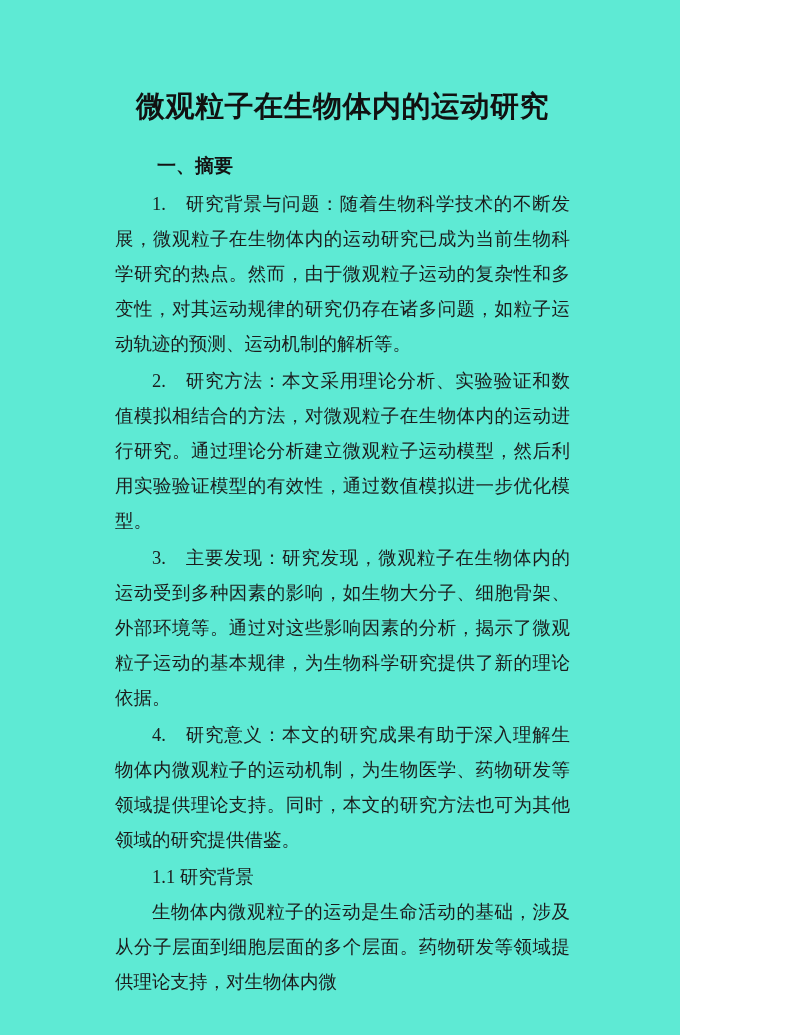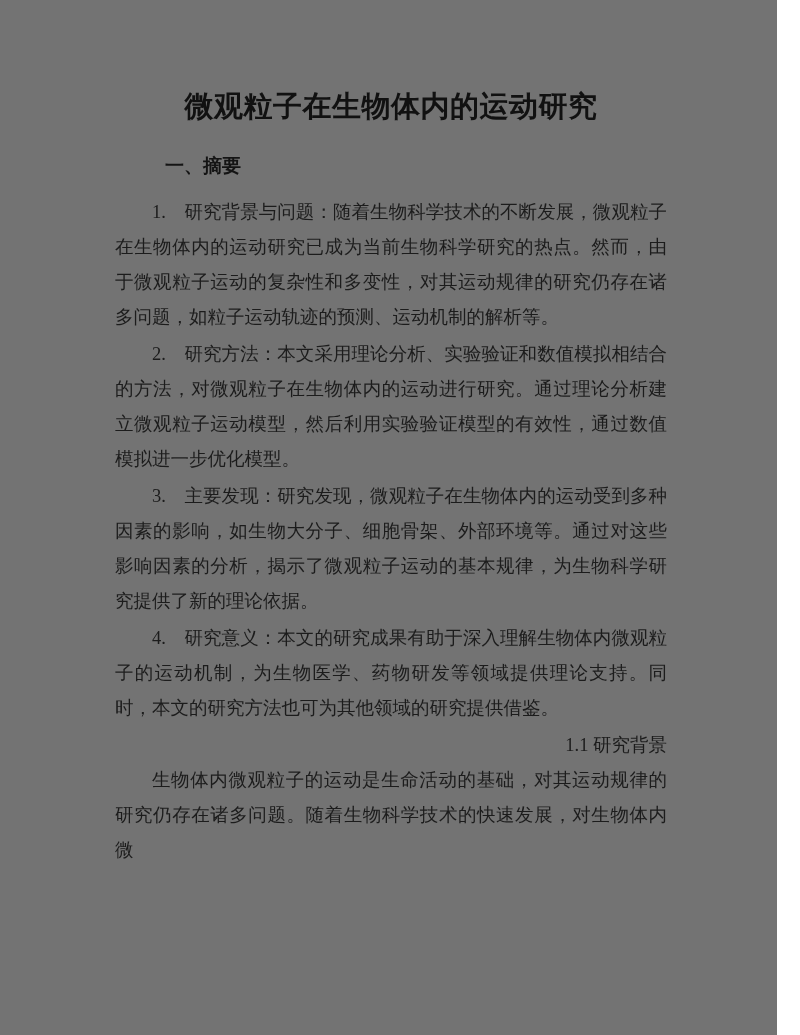--- a/index.html
+++ b/index.html
@@ -2,23 +2,23 @@
 <html><head>
 <meta charset="utf-8">
 <style>
   html, body {
     margin: 0;
     padding: 0;
     background: #ffffff;
   }
   .page {
     position: relative;
-    width: 777px;
+    width: 680px;
     height: 1035px;
-    background: #737373;
+    background: #5eead4;
     overflow: hidden;
     box-sizing: border-box;
     color: #1c1c1c;
   }
   .content {
     box-sizing: border-box;
     width: 100%;
     height: 100%;
     padding: 86px 110px 0 115px;
   }
@@ -26,21 +26,21 @@
     margin: 0 0 22px 0;
     font-family: "Liberation Serif", "DejaVu Serif", serif;
     font-size: 29px;
     line-height: 40px;
     font-weight: 700;
     text-align: center;
     letter-spacing: 0.5px;
     color: #111111;
   }
   .section-heading {
-    margin: 12px;
+    margin: 4px;
     font-family: "Liberation Sans", "DejaVu Sans", sans-serif;
     font-size: 19px;
     line-height: 35px;
     font-weight: 700;
     text-indent: 2em;
     color: #141414;
   }
   .body-para {
     margin: 0 0 2px 0;
     font-family: "Liberation Serif", "DejaVu Serif", serif;
@@ -52,21 +52,21 @@
     text-justify: inter-ideograph;
     color: #1c1c1c;
   }
   .sub-heading {
     margin: 0;
     font-family: "Liberation Serif", "DejaVu Serif", serif;
     font-size: 18.5px;
     line-height: 35px;
     font-weight: 400;
     text-indent: 2em;
-    text-align: right;
+    text-align: left;
     color: #1c1c1c;
   }
   .body-para:last-child {
     margin-bottom: 0;
   }
 </style>
 </head>
 <body>
 
 <div class="page">
@@ -81,16 +81,16 @@
     <p class="body-para">2.　研究方法：本文采用理论分析、实验验证和数值模拟相结合的方法，对微观粒子在生物体内的运动进行研究。通过理论分析建立微观粒子运动模型，然后利用实验验证模型的有效性，通过数值模拟进一步优化模型。</p>
 
     <p class="body-para">3.　主要发现：研究发现，微观粒子在生物体内的运动受到多种因素的影响，如生物大分子、细胞骨架、外部环境等。通过对这些影响因素的分析，揭示了微观粒子运动的基本规律，为生物科学研究提供了新的理论依据。</p>
 
     <p class="body-para">4.　研究意义：本文的研究成果有助于深入理解生物体内微观粒子的运动机制，为生物医学、药物研发等领域提供理论支持。同时，本文的研究方法也可为其他领域的研究提供借鉴。</p>
 
 
 
     <p class="sub-heading">1.1 研究背景</p>
 
-    <p class="body-para">生物体内微观粒子的运动是生命活动的基础，对其运动规律的研究仍存在诸多问题。随着生物科学技术的快速发展，对生物体内微</p>
+    <p class="body-para">生物体内微观粒子的运动是生命活动的基础，涉及从分子层面到细胞层面的多个层面。药物研发等领域提供理论支持，对生物体内微</p>
 
   </div>
 </div>
 
 </body></html>

